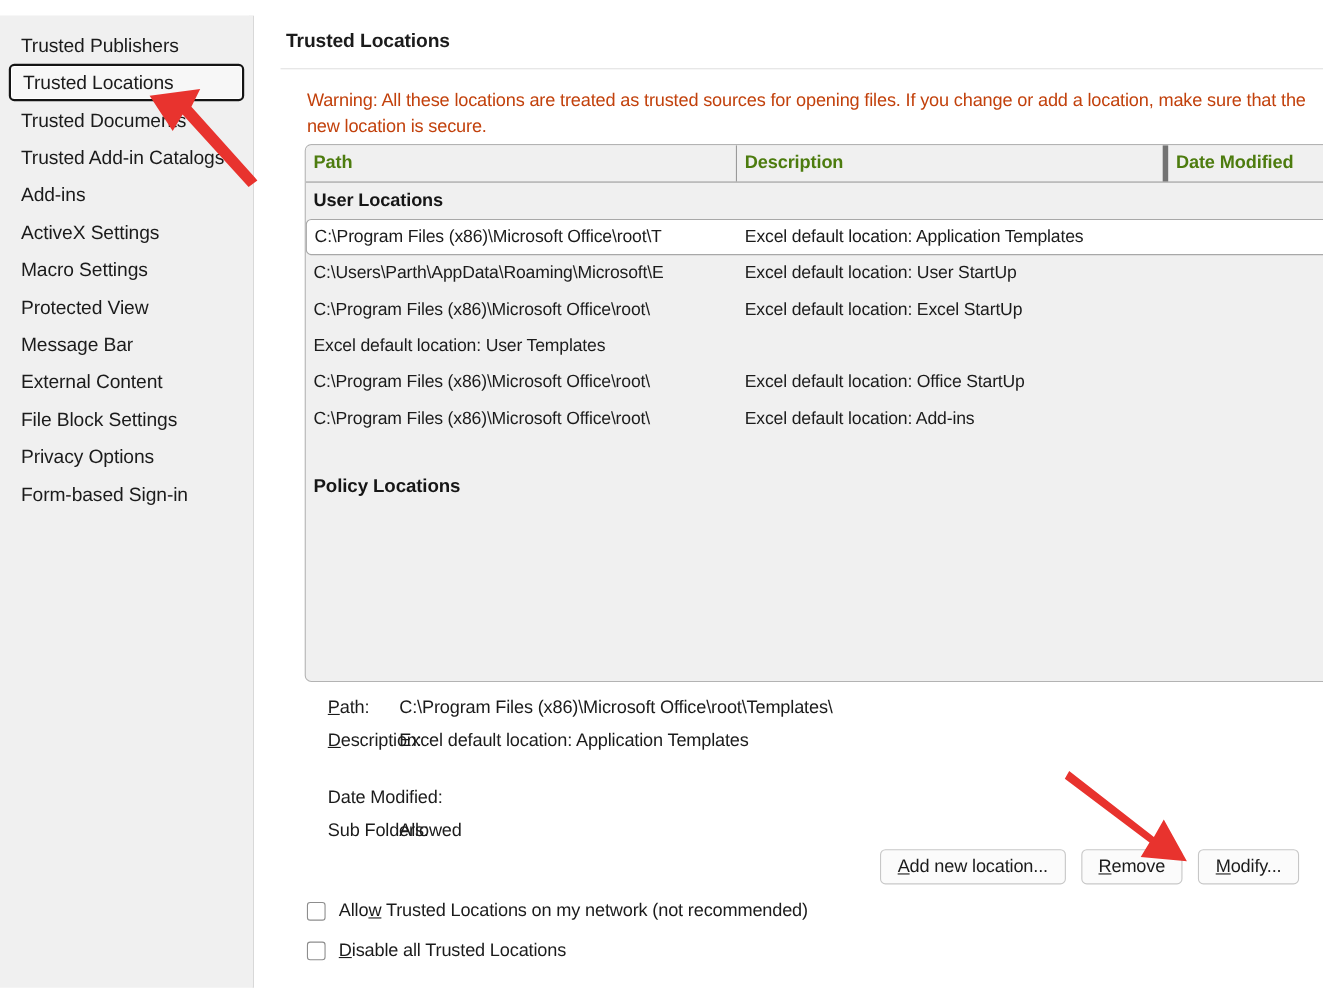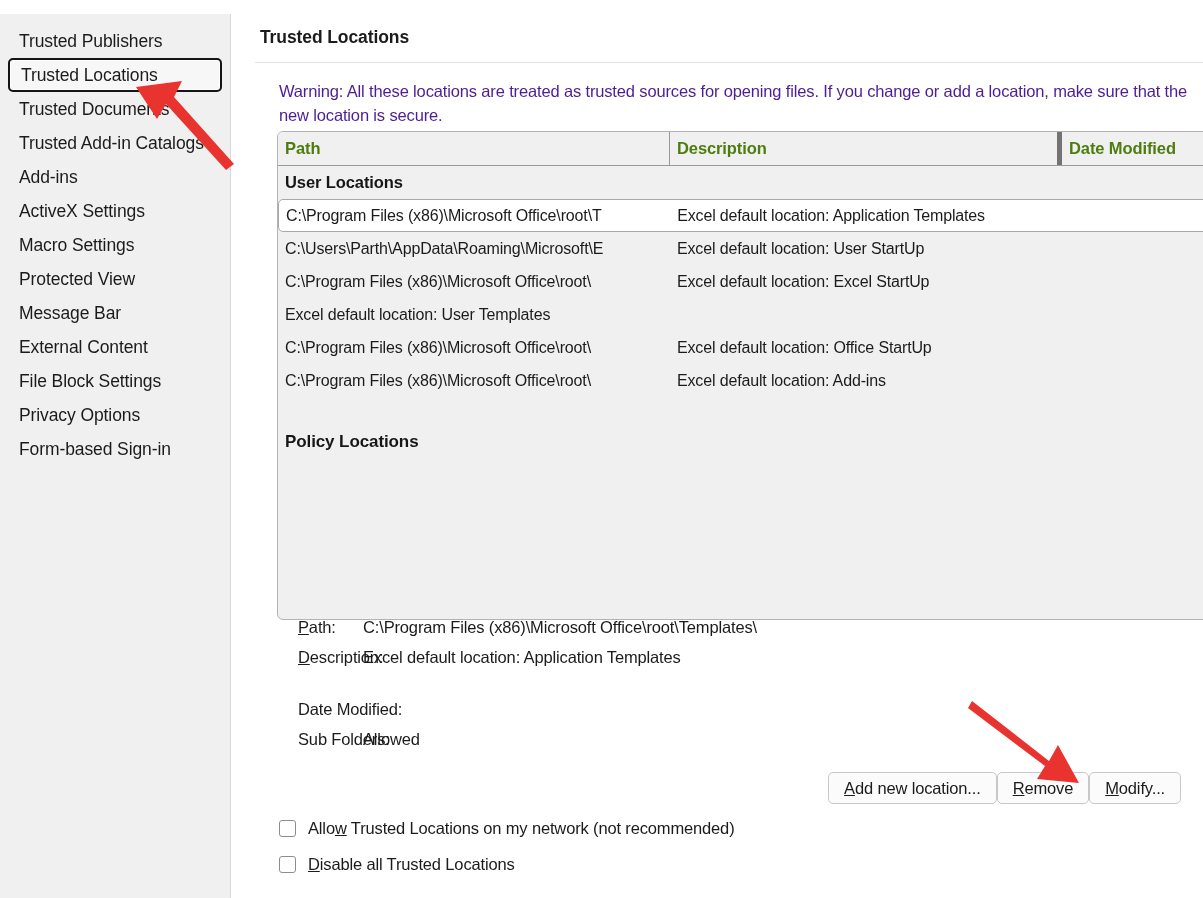--- a/index.html
+++ b/index.html
@@ -75,21 +75,21 @@
     height: 1px;
     background: #e2e2e2;
   }
   #warning-text {
     position: absolute;
     left: 48px;
     top: 79px;
     width: 920px;
     font-size: 16.5px;
     line-height: 24px;
-    color: #4c1d95;
+    color: #c2410c;
     letter-spacing: -0.15px;
   }
 
   
   #loc-table {
     position: absolute;
     left: 46px;
     top: 131px;
     width: 934px;
     height: 489px;
@@ -165,21 +165,21 @@
     font-size: 17px;
     font-weight: bold;
     color: #161616;
     letter-spacing: -0.1px;
   }
 
   
   #details {
     position: absolute;
     left: 0;
-    top: 612px;
+    top: 628px;
     width: 812px;
   }
   .detail-row {
     display: flex;
     height: 30px;
     align-items: center;
     font-size: 16.5px;
     color: #1b1b1b;
     letter-spacing: -0.15px;
   }
@@ -192,20 +192,21 @@
   .detail-row .dvalue { white-space: nowrap; }
   .ul-first::first-letter { text-decoration: underline; }
   #detail-spacer { height: 22px; }
 
   
   #button-row {
     position: absolute;
     top: 772px;
     right: 22px;
     display: flex;
+    gap: 14px;
   }
   .btn {
     height: 32px;
     background: #fbfbfb;
     border: 1px solid #c7c7c7;
     border-radius: 5px;
     font-size: 16.5px;
     font-family: "Liberation Sans", sans-serif;
     color: #1b1b1b;
     padding: 0 15px;

